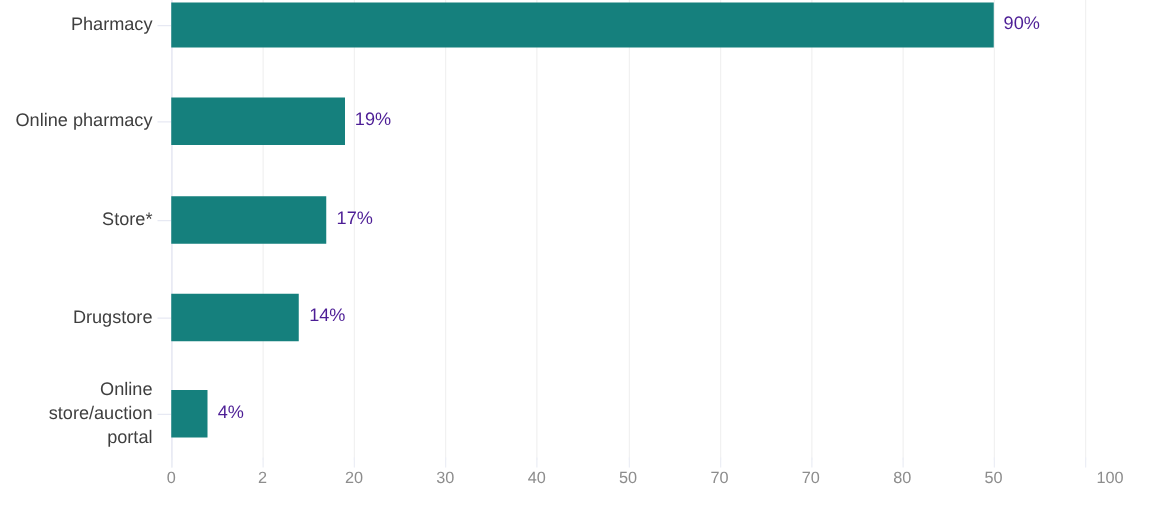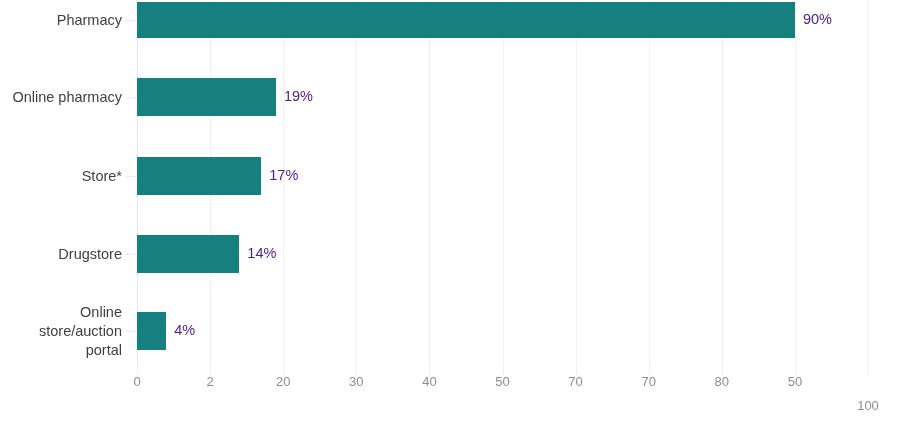--- a/index.html
+++ b/index.html
@@ -200,16 +200,16 @@
       <div class="xtick-label" style="left: 502.5px;">50</div>
       <div class="xtick-mark" style="left: 575.6px;"></div>
       <div class="xtick-label" style="left: 575.6px;">70</div>
       <div class="xtick-mark" style="left: 648.7px;"></div>
       <div class="xtick-label" style="left: 648.7px;">70</div>
       <div class="xtick-mark" style="left: 721.8px;"></div>
       <div class="xtick-label" style="left: 721.8px;">80</div>
       <div class="xtick-mark" style="left: 794.9px;"></div>
       <div class="xtick-label" style="left: 794.9px;">50</div>
       <div class="xtick-mark" style="left: 868px;"></div>
-      <div class="xtick-label" style="left: 868px; margin-top: 24px;">100</div>
+      <div class="xtick-label" style="left: 888px;">100</div>
     </div>
 
 </div>
 
 </body></html>

